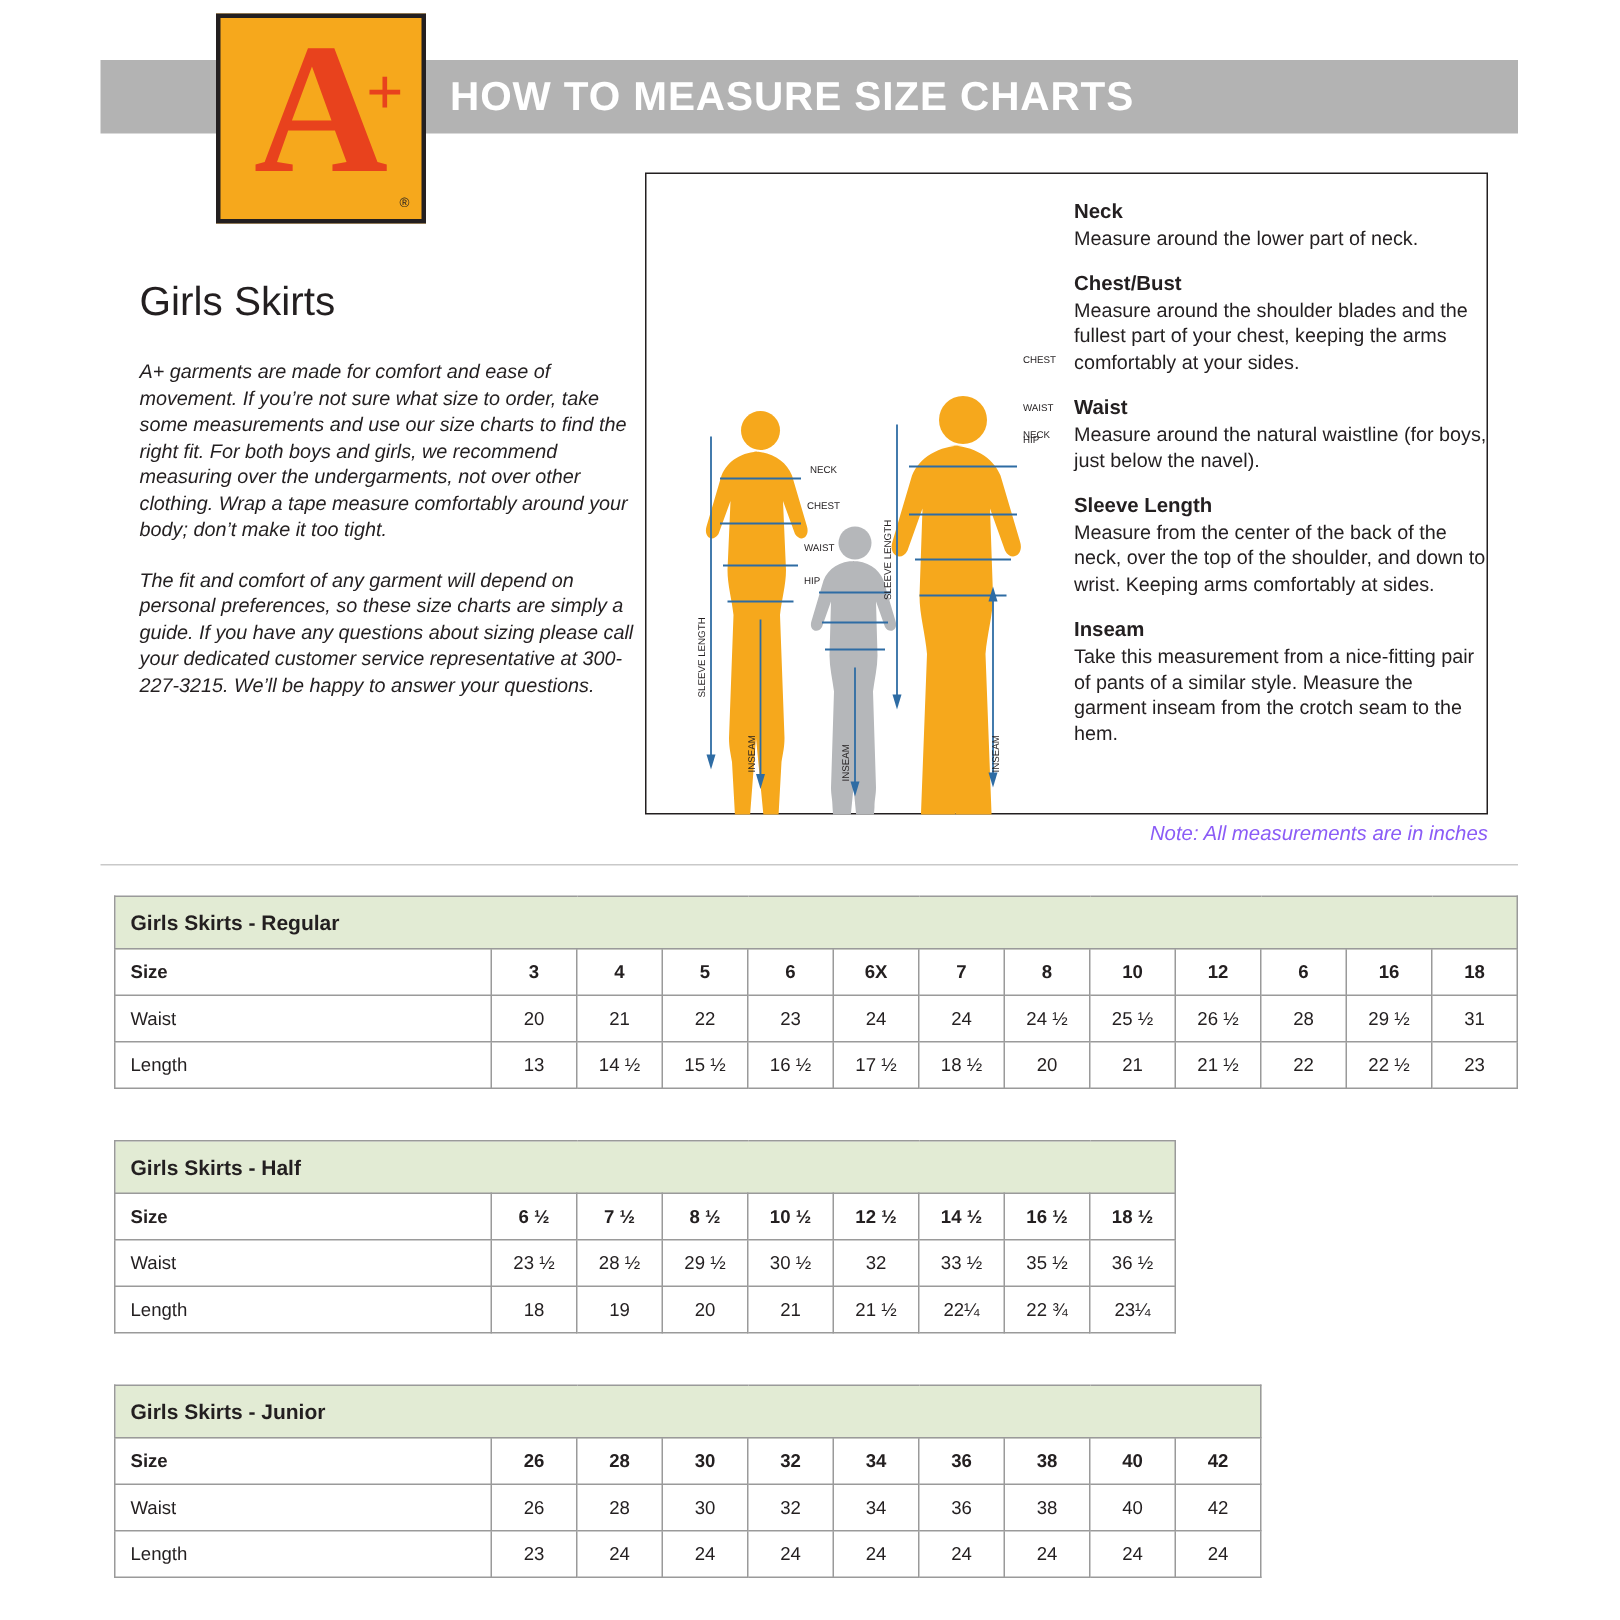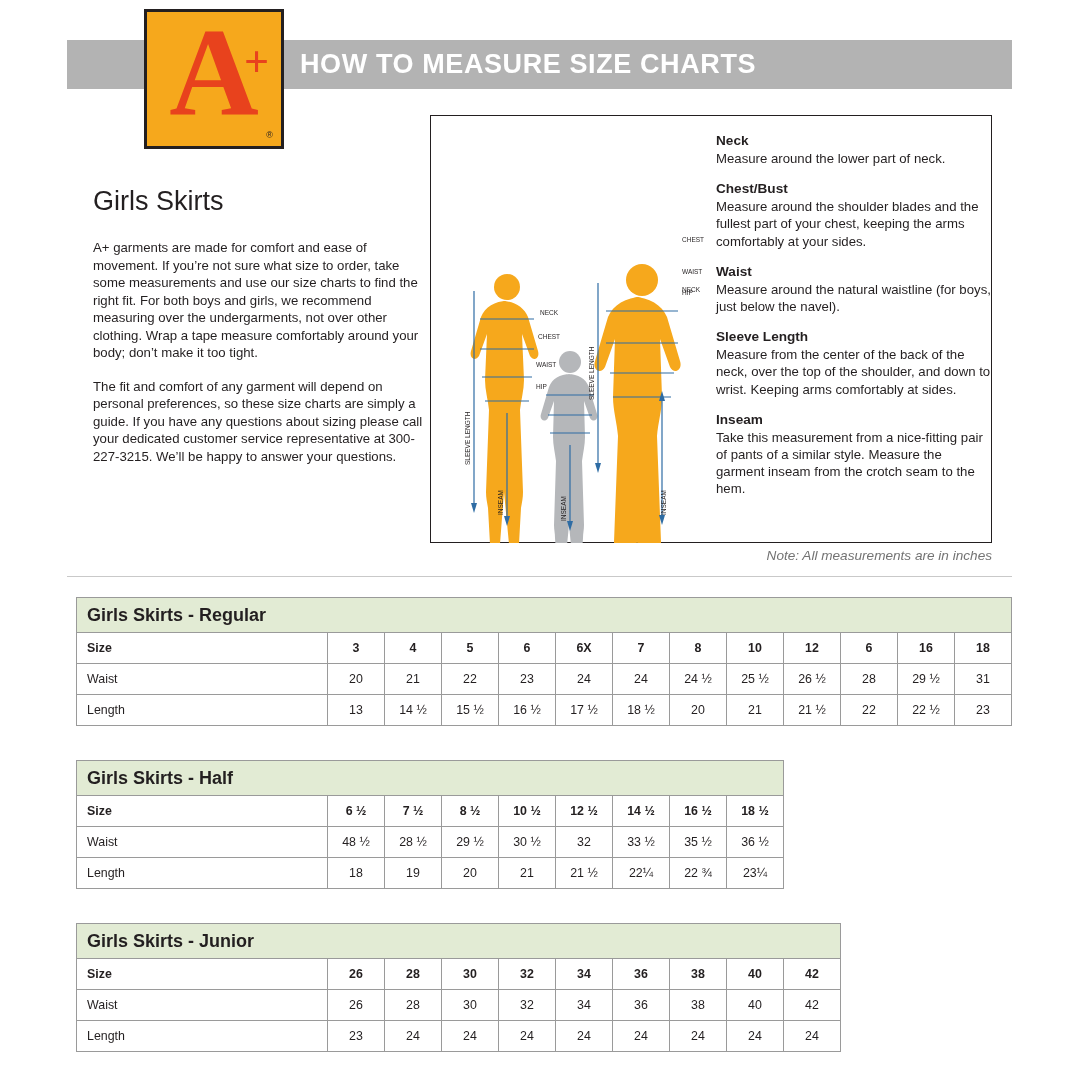--- a/index.html
+++ b/index.html
@@ -97,20 +97,21 @@
     font-size: 27px;
     font-weight: normal;
     color: #231f20;
     font-family: "Liberation Sans", sans-serif;
   }
   .intro p {
     margin: 0 0 16px 0;
     font-size: 13.2px;
     line-height: 17.5px;
     color: #231f20;
+    font-style: italic;
   }
 
   
   .illus-box {
     position: absolute;
     left: 430px;
     top: 115px;
     width: 562px;
     height: 428px;
     border: 1px solid #231f20;
@@ -143,21 +144,21 @@
     margin: 0 0 14px 0;
   }
   .note {
     position: absolute;
     left: 600px;
     top: 548px;
     width: 392px;
     text-align: right;
     font-style: italic;
     font-size: 13.6px;
-    color: #737373;
+    color: #8b5cf6;
     font-family: "Liberation Sans", sans-serif;
   }
 
   
   .tbl-wrap { position: absolute; }
   table.size {
     border-collapse: collapse;
     font-size: 12.4px;
     color: #231f20;
     table-layout: fixed;
@@ -167,21 +168,21 @@
     height: 30px;
     text-align: center;
     font-weight: normal;
     padding: 0;
   }
   table.size .caption-cell {
     background: #e2ebd4;
     text-align: left;
     padding-left: 10px;
     font-weight: bold;
-    font-size: 18px;
+    font-size: 14px;
     height: 34px;
   }
   table.size .rowhead {
     text-align: left;
     padding-left: 10px;
     width: 240px;
   }
   table.size .rowhead-bold {
     text-align: left;
     padding-left: 10px;
@@ -381,21 +382,21 @@
         <td class="colhead" style="width:56px">7 ½</td>
         <td class="colhead" style="width:56px">8 ½</td>
         <td class="colhead" style="width:56px">10 ½</td>
         <td class="colhead" style="width:56px">12 ½</td>
         <td class="colhead" style="width:56px">14 ½</td>
         <td class="colhead" style="width:56px">16 ½</td>
         <td class="colhead" style="width:56px">18 ½</td>
       </tr>
       <tr>
         <td class="rowhead">Waist</td>
-        <td>48 ½</td>
+        <td>23 ½</td>
         <td>28 ½</td>
         <td>29 ½</td>
         <td>30 ½</td>
         <td>32</td>
         <td>33 ½</td>
         <td>35 ½</td>
         <td>36 ½</td>
       </tr>
       <tr>
         <td class="rowhead">Length</td>

